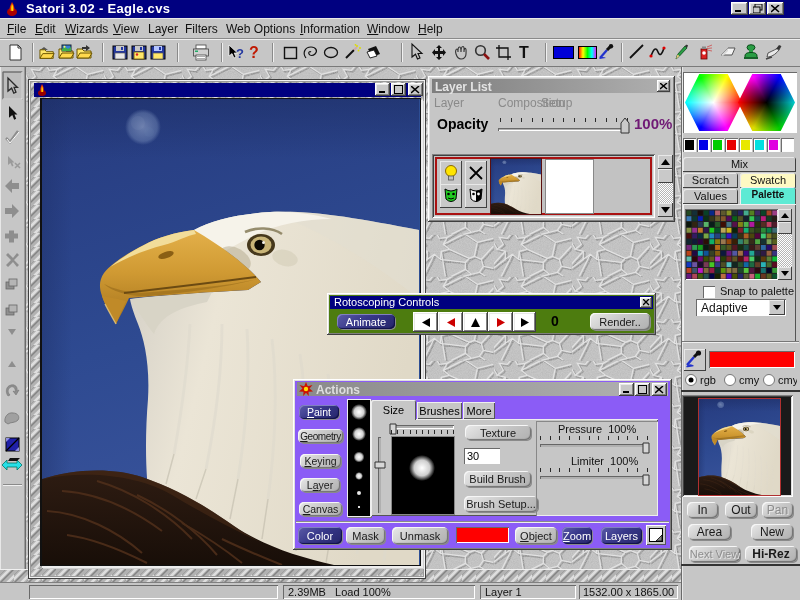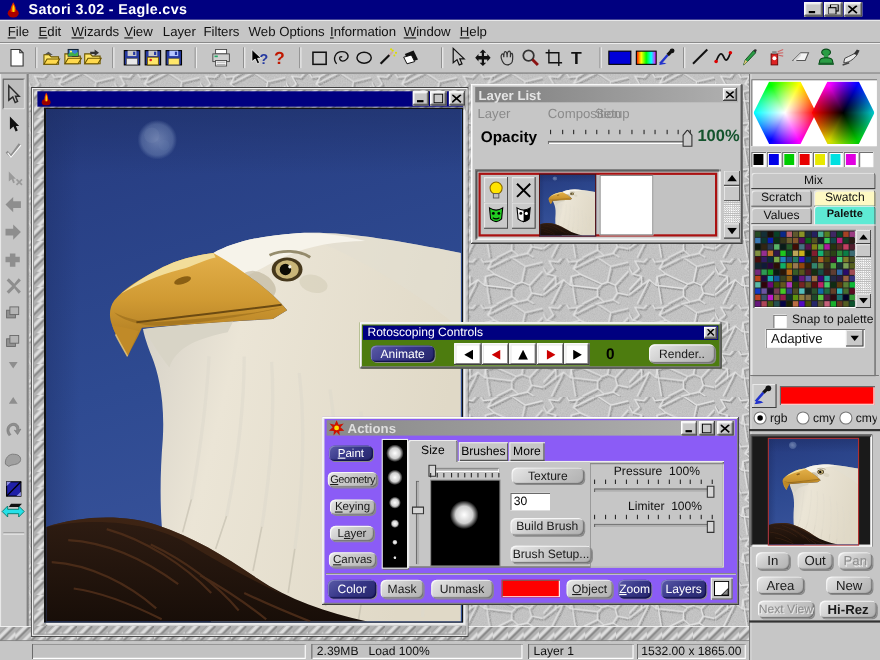--- a/index.html
+++ b/index.html
@@ -481,21 +481,21 @@
       <i></i>
       <i></i>
       <i></i>
       <i></i>
       <i></i>
     </div>
 <div class="abs sk1" style="left:70px;top:52px;width:130px;height:3px;background:#b0b0b0;"></div>
 <div class="abs" style="left:192px;top:42px;"><svg width="10" height="16">
         <path d="M5 0 L9 5 L9 15 L1 15 L1 5 Z" fill="#c9c9c9" stroke="#333" stroke-width="1"></path>
       </svg></div>
-<div class="abs" style="left:206px;top:39px;font-size:15px;font-weight:bold;color:#14532d;">100%</div>
+<div class="abs" style="left:206px;top:39px;font-size:15px;font-weight:bold;color:#701a75;">100%</div>
 <div class="abs sk" style="left:4px;top:78px;width:223px;height:64px;background:#c2c2c2;"></div>
 <div class="abs" style="left:7px;top:81px;width:217px;height:58px;border:2px solid #aa1111;background:#c2c2c2;"></div>
 <div class="abs rz1" style="left:12px;top:85px;width:22px;height:24px;background:#c9c9c9;"></div>
 <svg class="abs" style="left:16px;top:87px;" width="14" height="20">
       <circle cx="7" cy="8" r="5.5" fill="#ffe400" stroke="#8a6a00"></circle>
       <rect x="4.5" y="13" width="5" height="4" fill="#c0c0c0" stroke="#555" stroke-width="0.8"></rect>
     </svg>
 <div class="abs rz1" style="left:37px;top:85px;width:22px;height:24px;background:#c9c9c9;"></div>
 <svg class="abs" style="left:41px;top:90px;" width="14" height="14">
       <path d="M1 1 L13 13 M13 1 L1 13" stroke="#000" stroke-width="1.8"></path>

